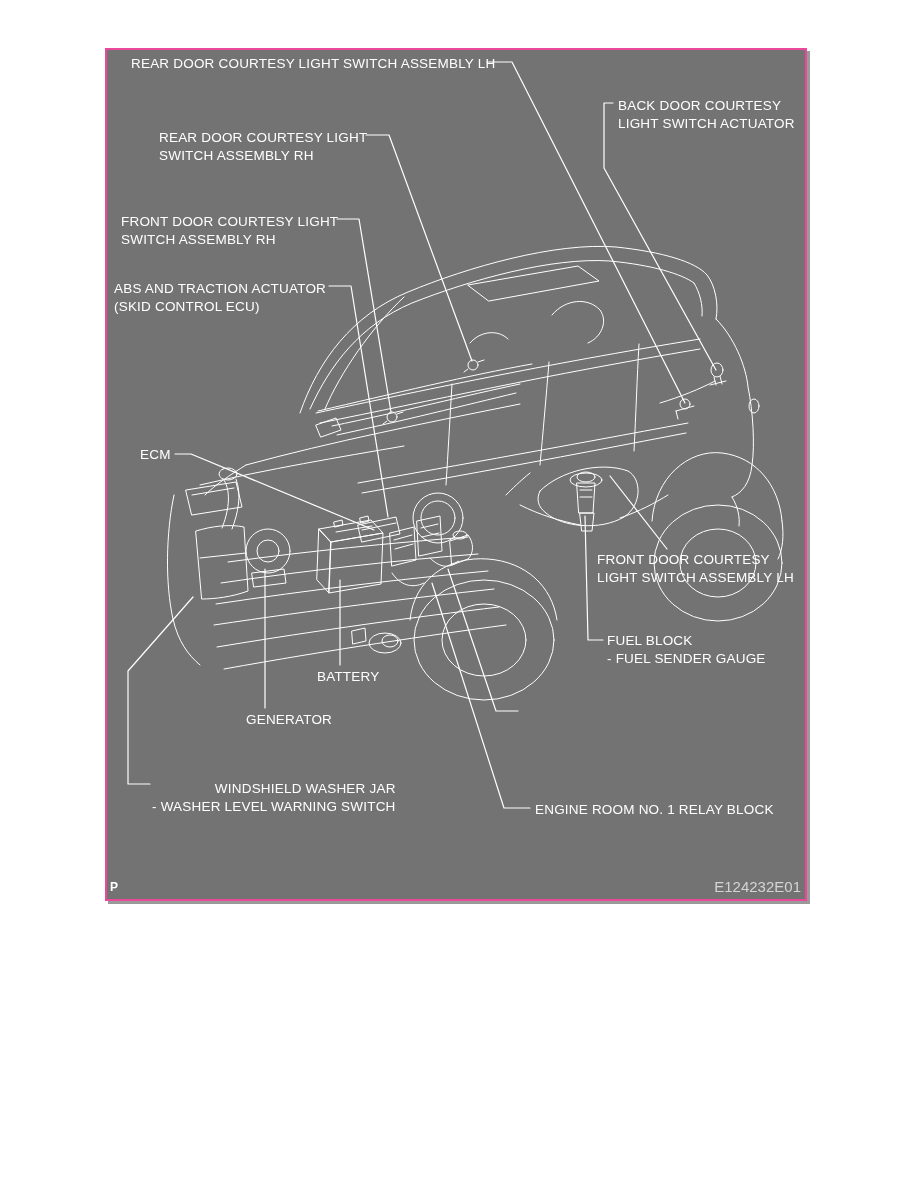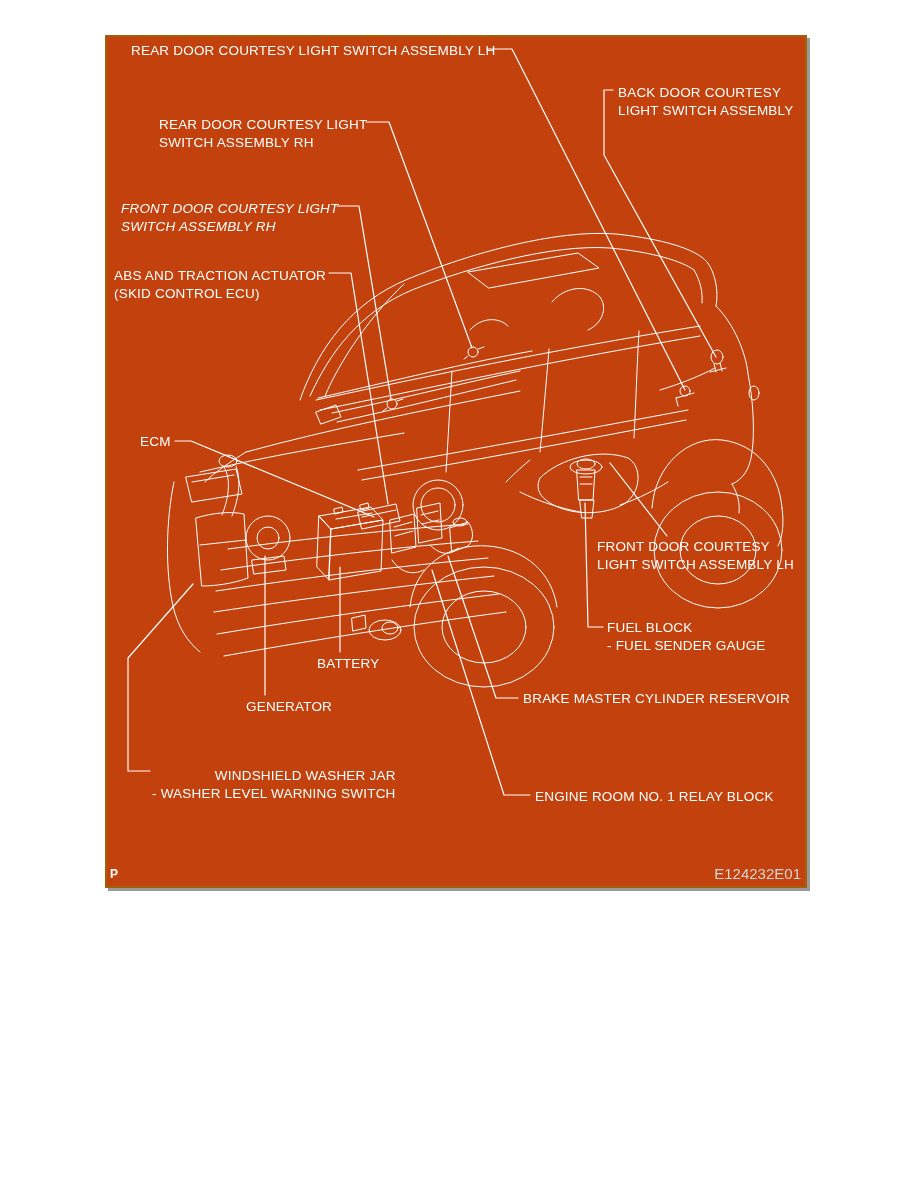--- a/index.html
+++ b/index.html
@@ -1,22 +1,22 @@
 <!DOCTYPE html>
 <html><head>
 <meta charset="utf-8">
 <style>
   html,body{margin:0;padding:0;}
   body{
     width:918px;height:1188px;position:relative;background:#ffffff;
     font-family:"Liberation Sans", sans-serif;
   }
   .panel{
-    position:absolute;left:105px;top:35px;width:702px;height:853px;
-    background:#c2410c;border:2px solid #a16207;box-sizing:border-box;
+    position:absolute;left:105px;top:48px;width:702px;height:853px;
+    background:#737373;border:2px solid #ec4899;box-sizing:border-box;
     box-shadow:3px 3px 0 #9a9a9a;
   }
   .art{
     position:absolute;left:0;top:0;width:698px;height:849px;
   }
   .art svg{display:block;width:698px;height:849px;}
   .art path,.art ellipse,.art circle,.art line,.art polyline{
     fill:none;stroke:#fff;stroke-width:1;stroke-linecap:round;stroke-linejoin:round;
   }
   #leader-layer polyline{stroke-width:1.2;}
@@ -166,29 +166,29 @@
           <polyline points="265,695 265,556"></polyline>
           <polyline points="518,698 496,698 448,556"></polyline>
           <polyline points="150,771 128,771 128,658 193,584"></polyline>
           <polyline points="530,795 504,795 432,570"></polyline>
         </g>
     </svg>
   </div>
 
   <div id="callout-layer">
       <div class="callout" style="left: 24px; top: 5px;"><div>REAR DOOR COURTESY LIGHT SWITCH ASSEMBLY LH</div></div>
-      <div class="callout" style="left: 511px; top: 47px;"><div>BACK DOOR COURTESY</div><div>LIGHT SWITCH ASSEMBLY</div></div>
+      <div class="callout" style="left: 511px; top: 47px;"><div>BACK DOOR COURTESY</div><div>LIGHT SWITCH ACTUATOR</div></div>
       <div class="callout" style="left: 52px; top: 79px;"><div>REAR DOOR COURTESY LIGHT</div><div>SWITCH ASSEMBLY RH</div></div>
-      <div class="callout" style="left: 14px; top: 163px; font-style: italic;"><div>FRONT DOOR COURTESY LIGHT</div><div>SWITCH ASSEMBLY RH</div></div>
+      <div class="callout" style="left: 14px; top: 163px;"><div>FRONT DOOR COURTESY LIGHT</div><div>SWITCH ASSEMBLY RH</div></div>
       <div class="callout" style="left: 7px; top: 230px;"><div>ABS AND TRACTION ACTUATOR</div><div>(SKID CONTROL ECU)</div></div>
       <div class="callout" style="left: 33px; top: 396px;"><div>ECM</div></div>
       <div class="callout" style="left: 490px; top: 501px;"><div>FRONT DOOR COURTESY</div><div>LIGHT SWITCH ASSEMBLY LH</div></div>
       <div class="callout" style="left: 500px; top: 582px;"><div>FUEL BLOCK</div><div>- FUEL SENDER GAUGE</div></div>
       <div class="callout" style="left: 210px; top: 618px;"><div>BATTERY</div></div>
       <div class="callout" style="left: 118px; top: 661px; margin-left: 21px;"><div>GENERATOR</div></div>
-      <div class="callout" style="left: 416px; top: 653px;"><div>BRAKE MASTER CYLINDER RESERVOIR</div></div>
+      <div class="callout" style="left: 416px; top: 653px;"></div>
       <div class="callout" style="left: 45px; top: 730px; text-align: right;"><div>WINDSHIELD WASHER JAR</div><div>- WASHER LEVEL WARNING SWITCH</div></div>
       <div class="callout" style="left: 428px; top: 751px;"><div>ENGINE ROOM NO. 1 RELAY BLOCK</div></div>
     </div>
 
   <div class="corner-mark">P</div>
   <div class="fig-code">E124232E01</div>
 </div>
 
 </body></html>

